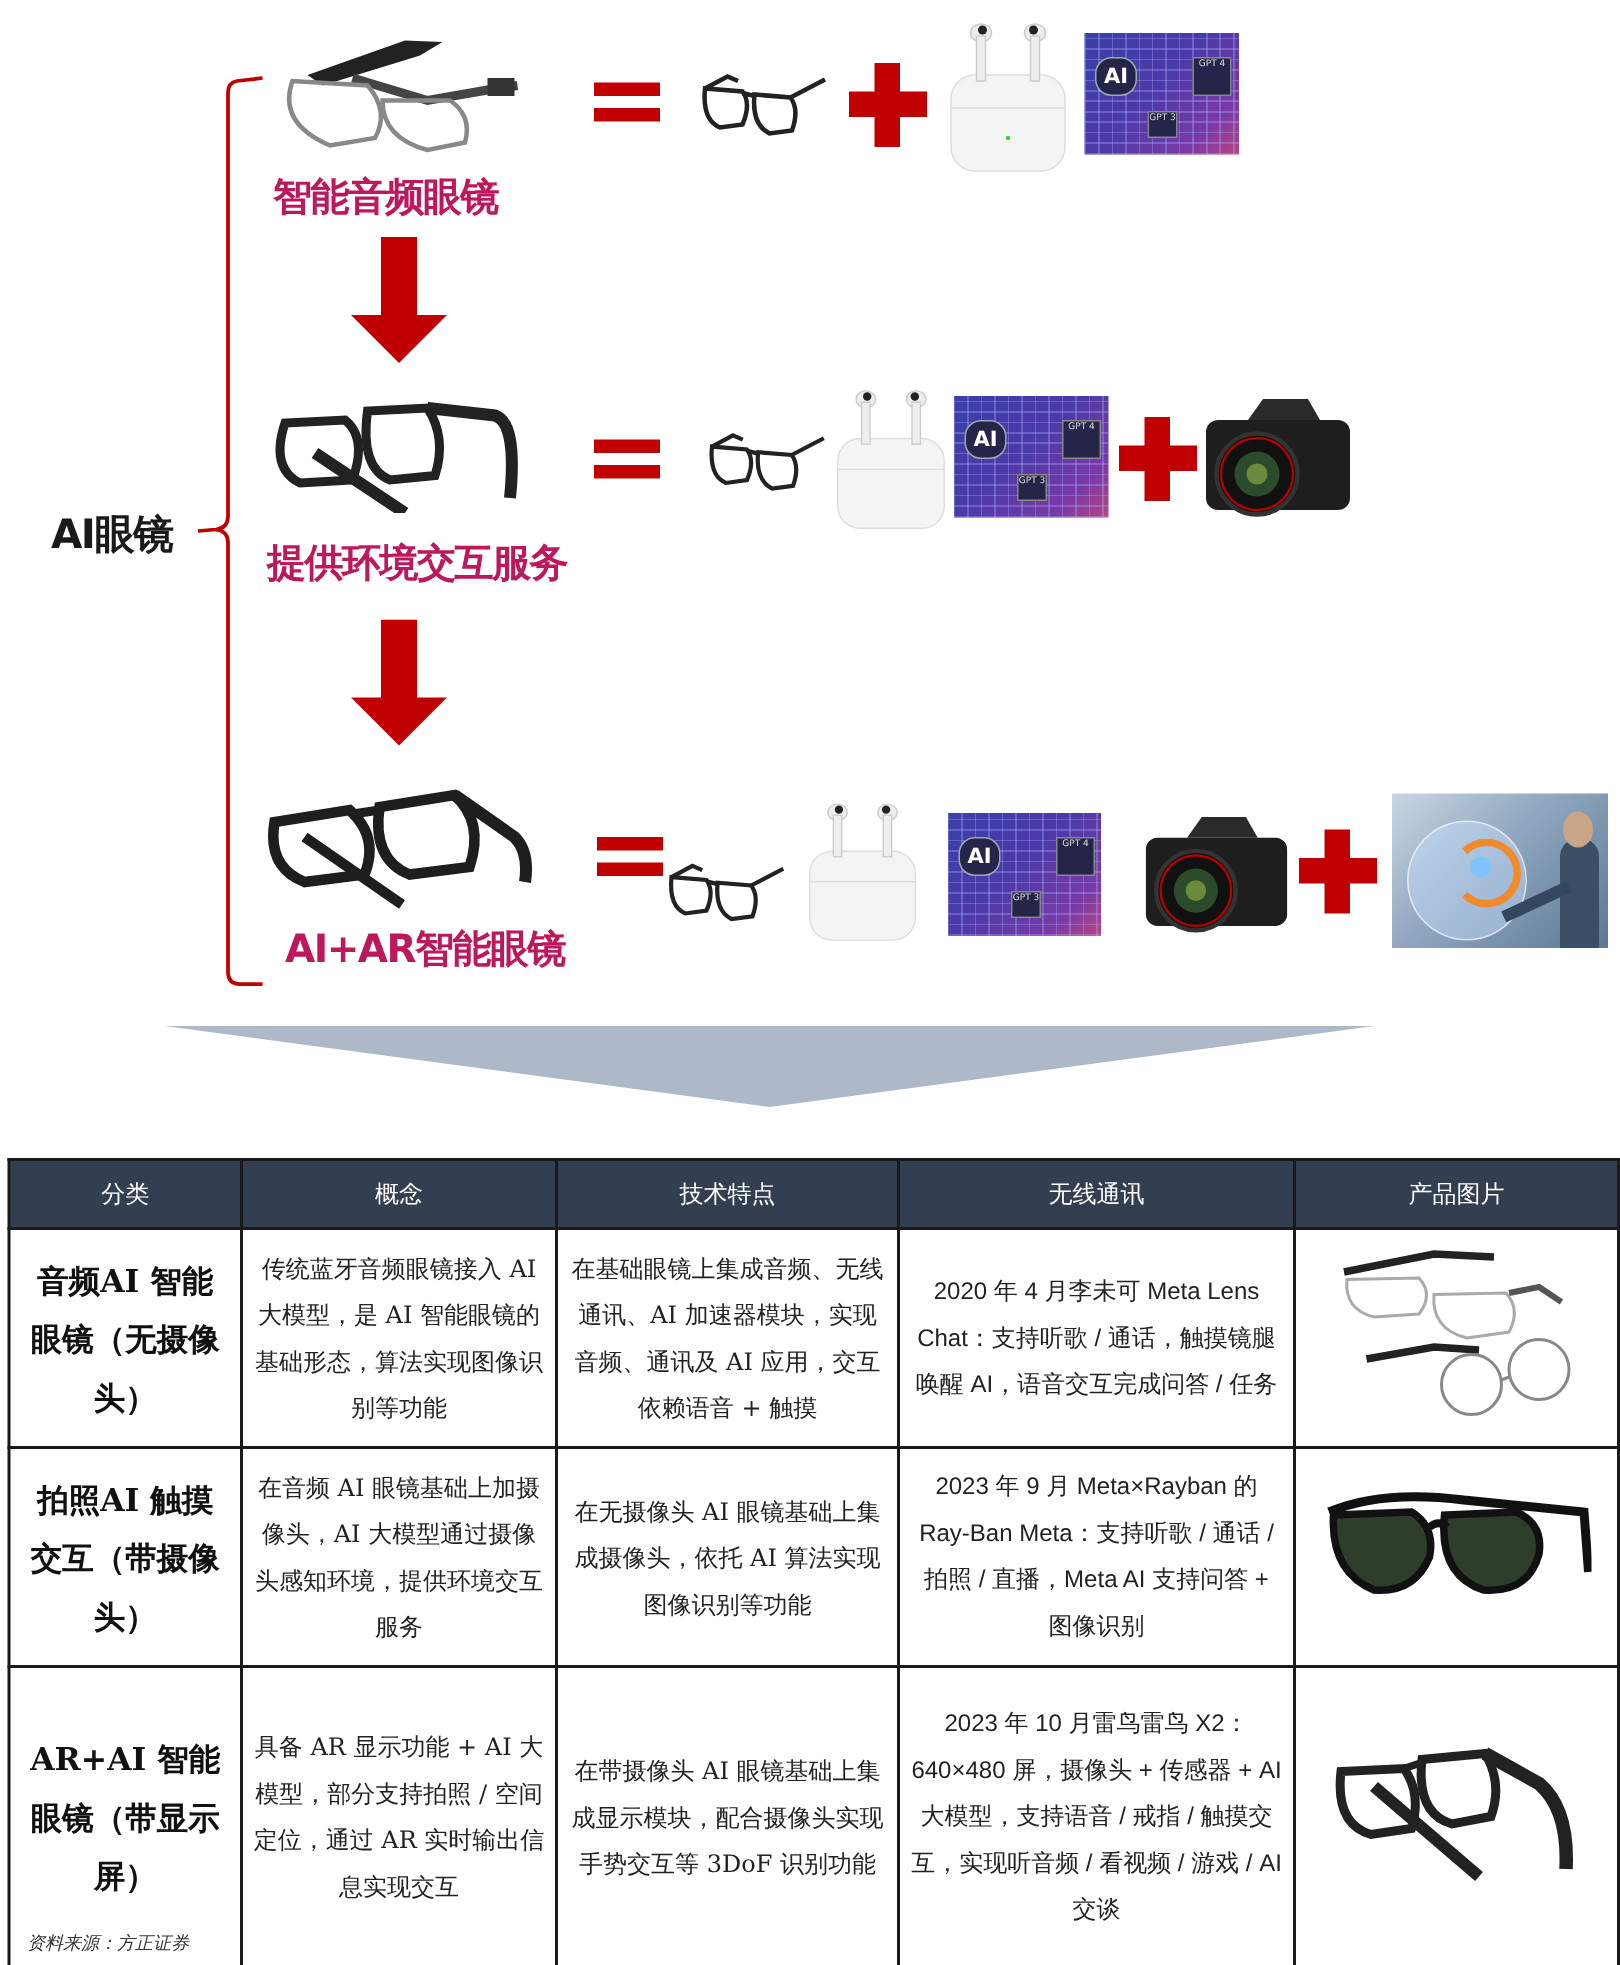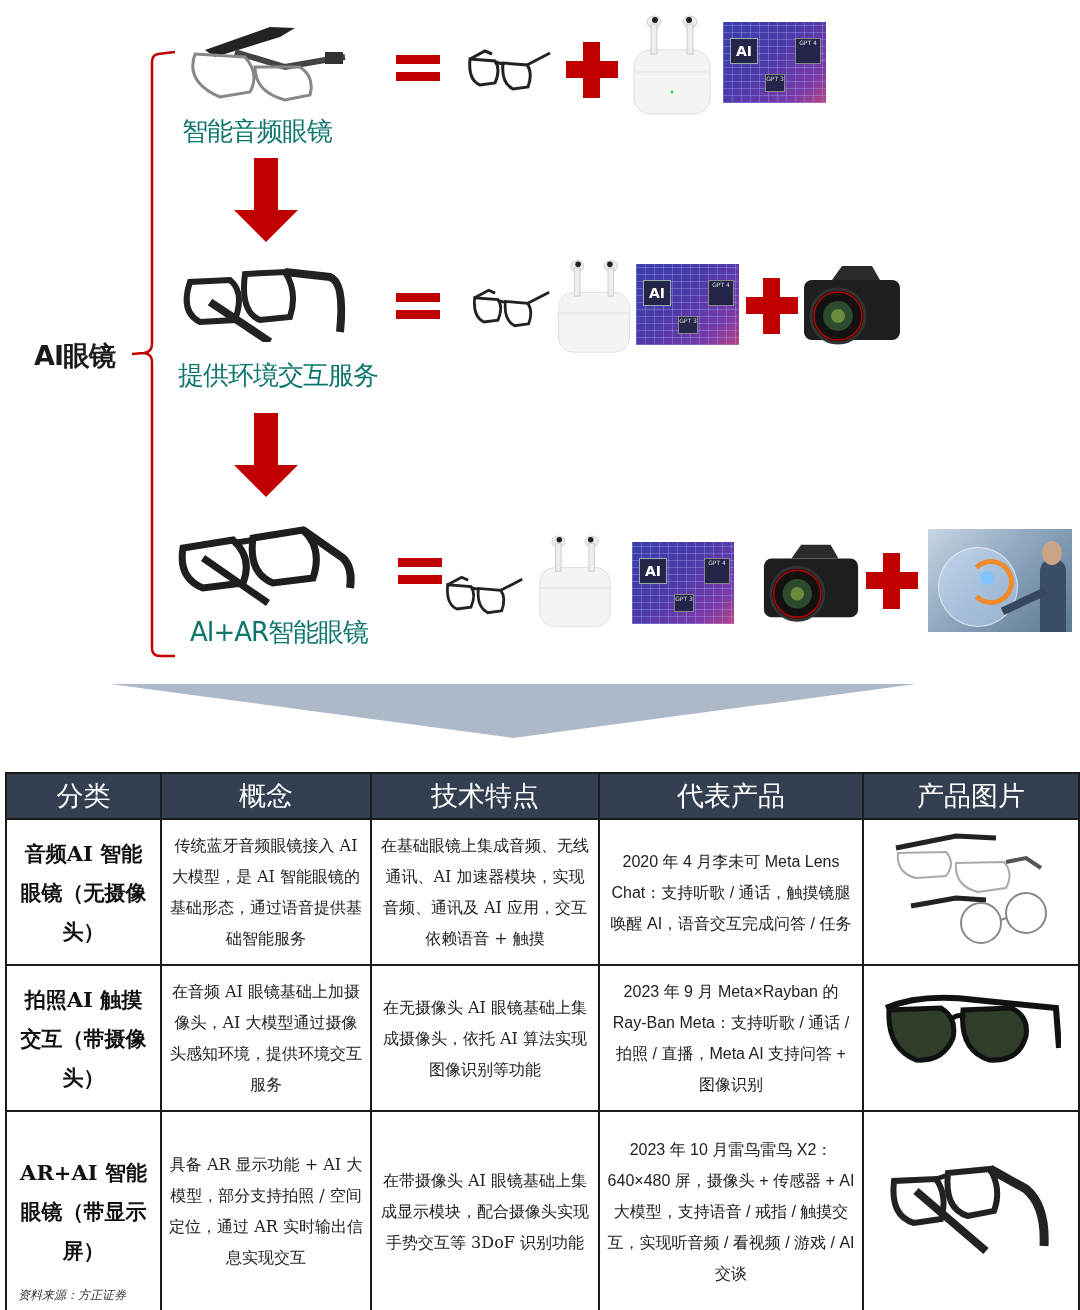--- a/index.html
+++ b/index.html
@@ -3,48 +3,48 @@
 <meta charset="utf-8">
 <style>
   html, body { margin:0; padding:0; background:#ffffff; }
   body { width:1080px; height:1310px; position:relative; overflow:hidden;
          font-family:"DejaVu Sans","Liberation Sans",sans-serif; color:#111; }
   .abs { position:absolute; }
 
   
   .root-label { left:34px; top:338px; font-size:27px; font-weight:bold; letter-spacing:-1px; color:#1a1a1a; }
   .bracket { left:130px; top:50px; width:50px; height:610px; }
-  .stage-title { font-size:26px; font-weight:normal; color:#0f766e; letter-spacing:-1px; white-space:nowrap; }
+  .stage-title { font-size:26px; font-weight:bold; color:#be185d; letter-spacing:-1px; white-space:nowrap; }
   .down-arrow { width:64px; height:86px; }
   .eq { width:44px; height:30px; }
   .eq::before, .eq::after { content:""; position:absolute; left:0; width:44px; height:9px; background:#c00000; }
   .eq::before { top:2px; } .eq::after { top:19px; }
   .plus { width:52px; height:56px; }
   .plus::before { content:""; position:absolute; left:17px; top:0; width:17px; height:56px; background:#c00000; }
   .plus::after  { content:""; position:absolute; left:0; top:19px; width:52px; height:17px; background:#c00000; }
 
   .ai-chip { background:linear-gradient(135deg,#3a3fa8 0%,#4b3aa8 45%,#7a3aa6 80%,#b8457e 100%);
              overflow:hidden; }
   .ai-chip .grid { position:absolute; inset:0;
      background-image:
       repeating-linear-gradient(0deg, rgba(170,170,255,.35) 0 1px, transparent 1px 7px),
       repeating-linear-gradient(90deg, rgba(170,170,255,.35) 0 1px, transparent 1px 9px); }
-  .ai-chip .tag-ai { position:absolute; background:#25254a; color:#fff; font-weight:bold; border:1px solid #9aa; border-radius:0;
+  .ai-chip .tag-ai { position:absolute; background:#25254a; color:#fff; font-weight:bold; border:1px solid #9aa; border-radius:11px;
       display:flex; align-items:center; justify-content:center; }
   .ai-chip .tag-gpt { position:absolute; background:#25254a; color:#ddd; font-size:6px; line-height:7px; text-align:center; border:1px solid #888; }
 
   .camera { }
   .ar-scene { background:linear-gradient(135deg,#c9d6e3 0%,#8ea6be 45%,#5d7892 100%); overflow:hidden; }
 
   .chevron { left:110px; top:684px; width:806px; height:55px; }
 
   
   table.main { position:absolute; left:5px; top:772px; width:1073px; border-collapse:collapse; table-layout:fixed; }
   table.main th, table.main td { border:2px solid #1a1a1a; text-align:center; vertical-align:middle; }
-  table.main th { background:#333f50; color:#fff; font-weight:normal; font-size:27px; height:42px;
+  table.main th { background:#333f50; color:#fff; font-weight:normal; font-size:16px; height:42px;
                   font-family:"DejaVu Serif","Liberation Serif",serif; }
   table.main td { font-size:16px; line-height:31px; color:#222; padding:4px 6px;
                   font-family:"DejaVu Serif","Liberation Serif",serif; }
   table.main td.cat { font-size:21px; line-height:39px; font-weight:bold; color:#111; padding:1px 10px; }
   table.main td.prod { font-family:"Liberation Sans","DejaVu Sans",sans-serif; }
   .r1 td { height:136px; } .r2 td { height:136px; } .r3 td { height:190px; }
   .source { left:18px; top:1287px; font-size:12px; font-style:italic; color:#333;
             font-family:"DejaVu Serif","Liberation Serif",serif; }
 </style>
 </head>
@@ -194,28 +194,28 @@
       <col style="width:210px">
       <col style="width:228px">
       <col style="width:264px">
       <col style="width:216px">
   </colgroup>
   <thead>
     <tr>
       <th>分类</th>
       <th>概念</th>
       <th>技术特点</th>
-      <th>代表产品</th>
+      <th>无线通讯</th>
       <th>产品图片</th>
     </tr>
   </thead>
   <tbody>
     <tr class="r1">
       <td class="cat">音频AI 智能眼镜（无摄像头）</td>
-      <td>传统蓝牙音频眼镜接入 AI 大模型，是 AI 智能眼镜的基础形态，通过语音提供基础智能服务</td>
+      <td>传统蓝牙音频眼镜接入 AI 大模型，是 AI 智能眼镜的基础形态，算法实现图像识别等功能</td>
       <td>在基础眼镜上集成音频、无线通讯、AI 加速器模块，实现音频、通讯及 AI 应用，交互依赖语音 + 触摸</td>
       <td class="prod">2020 年 4 月李未可 Meta Lens Chat：支持听歌 / 通话，触摸镜腿唤醒 AI，语音交互完成问答 / 任务</td>
       <td>
         <svg width="170" height="118" viewBox="0 0 170 118">
           <path d="M10 20 L70 8 L110 10" stroke="#222" stroke-width="5" fill="none"></path>
           <path d="M12 25 Q10 45 30 50 L60 48 Q70 35 60 24 Z" fill="none" stroke="#aaa" stroke-width="2"></path>
           <path d="M70 35 Q68 58 92 64 L120 60 Q128 45 118 34 Z" fill="none" stroke="#aaa" stroke-width="2"></path>
           <path d="M120 34 L140 30 L155 40" stroke="#555" stroke-width="4" fill="none"></path>
           <path d="M25 78 L70 70 L100 72" stroke="#222" stroke-width="5" fill="none"></path>
           <circle cx="95" cy="95" r="20" fill="none" stroke="#888" stroke-width="2"></circle>

